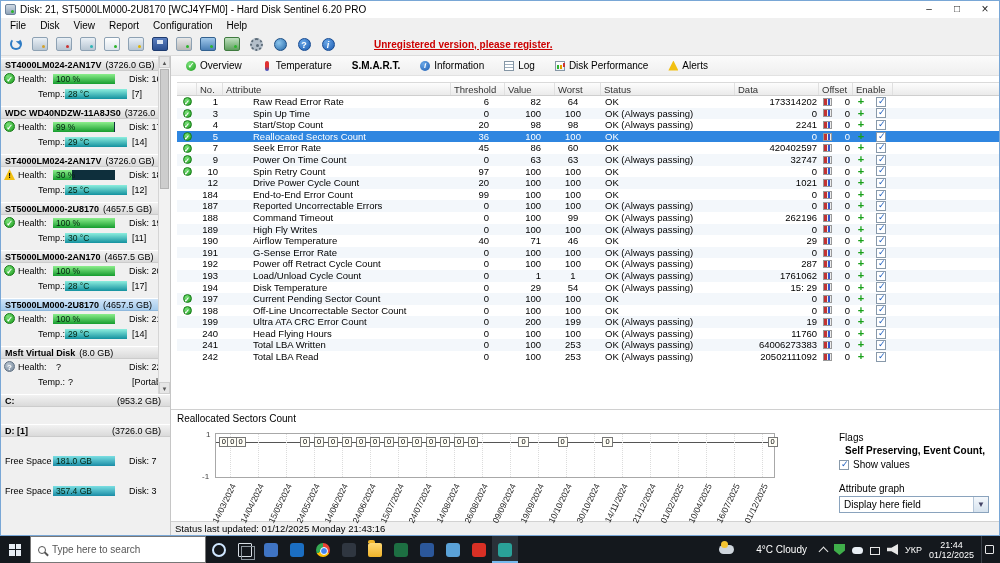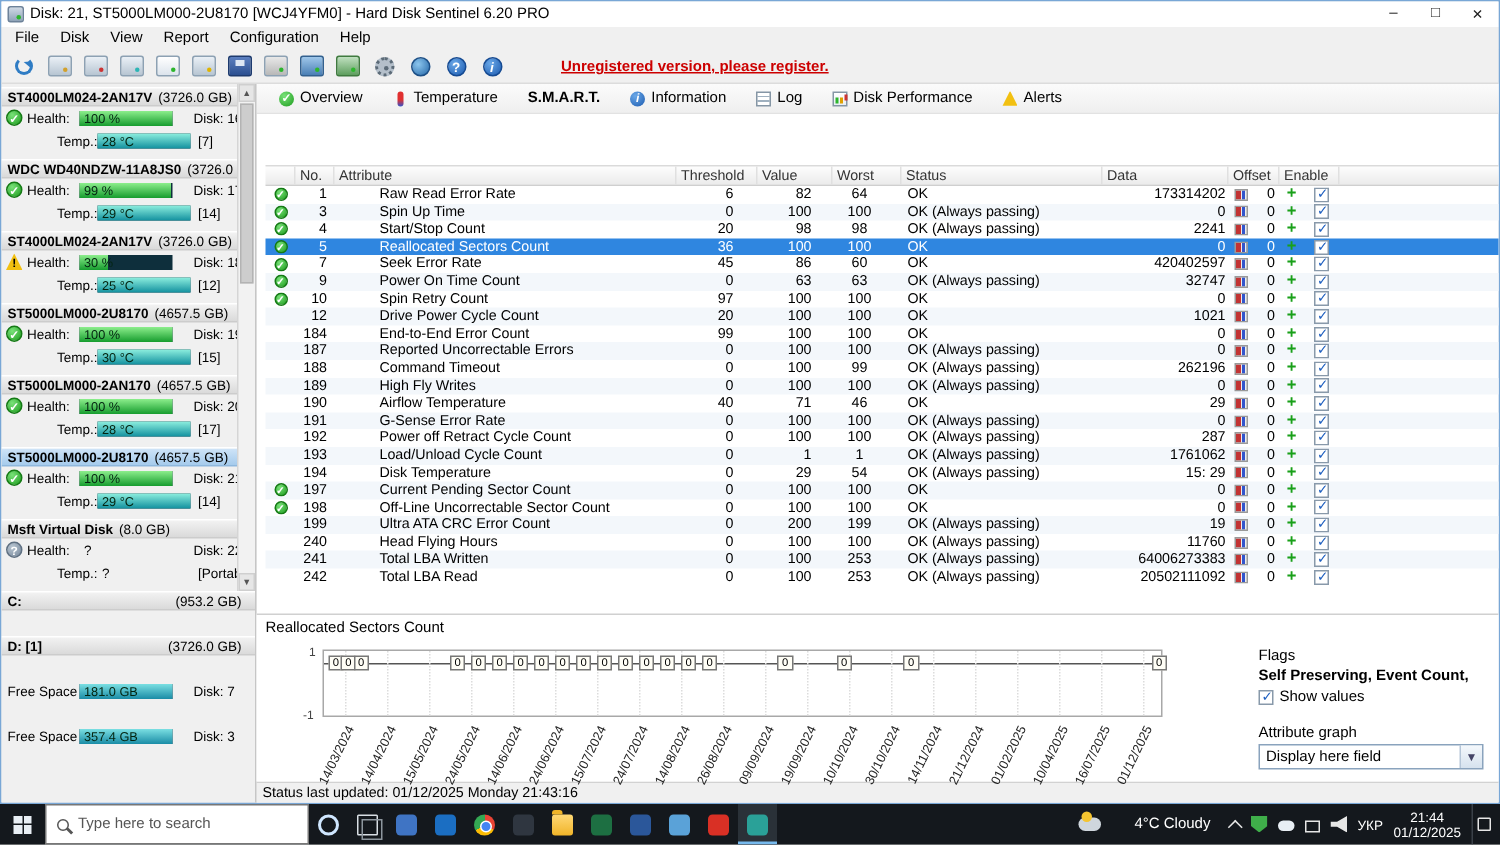--- a/index.html
+++ b/index.html
@@ -106,21 +106,21 @@
   .tic.thermometer-icon { width:4px; height:10px; margin:0 3px; border-radius:2px; background:linear-gradient(#e03030 55%, #3355cc); }
   .tic.info-circle-icon { border-radius:50%; background:radial-gradient(circle at 35% 30%, #6aa8e8, #1c5bb0); color:#fff;
         font-size:8px; line-height:10px; text-align:center; font-weight:bold; font-style:italic; }
   .tic.log-icon { background:repeating-linear-gradient(#fff 0 2px, #9fb0bf 2px 3px); border:1px solid #8596a5; }
   .tic.performance-icon { background:linear-gradient(#ffffff,#e8eef4); border:1px solid #8596a5; position:relative; }
   .tic.performance-icon::after { content:""; position:absolute; left:1px; bottom:1px; width:2px; height:4px; background:#2db52d;
         box-shadow:3px 0 0 #e0a000, 6px -2px 0 #cc3333; }
   .tic.alert-icon { background:#f2c011; clip-path:polygon(50% 0,100% 100%,0 100%); }
 
   
-  .table-wrap { flex:1; min-height:0; padding:6px 0 0 6px; font-size:9.5px;margin-top:28px; }
+  .table-wrap { flex:1; min-height:0; padding:6px 0 0 6px; font-size:9.5px; }
   .thead { display:flex; height:14px; align-items:center; background:linear-gradient(#fdfdfd,#ebebeb);
            border-top:1px solid #dadada; border-bottom:1px solid #cfcfcf; color:#333; }
   .hcell { height:100%; line-height:13px; padding-left:3px; border-right:1px solid #e0e0e0; white-space:nowrap; overflow:hidden; }
   .trow { display:flex; height:11.6px; line-height:11.6px; align-items:center; white-space:nowrap; }
   .trow:nth-child(even) { background:#f3f7fb; }
   .trow.selected { background:#2f86e0; color:#fff; }
   .cell { overflow:hidden; }
   .w-ic   { width:20px; flex:0 0 20px; display:flex; justify-content:center; }
   .w-ic .st { width:9px; height:9px; flex:0 0 9px; line-height:9px; font-size:7px; margin:0; }
   .w-no   { width:26px; flex:0 0 26px; text-align:right; padding-right:5px; }
@@ -144,21 +144,21 @@
   .plot { position:absolute; left:44px; top:23px; width:560px; height:45px; border:1px solid #a8a8a8; background:#fff; }
   .hline { position:absolute; left:0; right:0; top:8px; border-top:1px solid #555; }
   .gline { position:absolute; top:0; bottom:0; border-left:1px dotted #dcdcdc; }
   .gbox { position:absolute; top:3px; height:10px; border:1px solid #777; background:#fffef6; font-size:7.5px; line-height:8px; padding:0 2px; }
   .ytick { position:absolute; font-size:8px; color:#444; }
   .ytick.top { left:-10px; top:-4px; }
   .ytick.bot { left:-14px; bottom:-4px; }
   .gdates { position:absolute; left:44px; top:70px; width:560px; height:40px; font-size:8.5px; color:#222; }
   .gdate { position:absolute; top:2px; width:58px; text-align:right; transform:rotate(-64deg); transform-origin:100% 0; white-space:nowrap; }
   .graph-side { position:absolute; left:668px; top:22px; width:152px; font-size:10px; }
-  .graph-side .bold { font-weight:bold; margin-top:2px; }
+  .graph-side .bold { font-weight:bold; margin-top:2px;text-align:center; }
   .chk-row { display:flex; align-items:center; gap:4px; margin-top:3px; }
   .attr-graph-lbl { margin-top:13px; }
   .dropdown { margin-top:2px; width:150px; height:17px; border:1px solid #8aa3bd; background:#fff; display:flex; align-items:center;
               font-size:10px; padding-left:4px; }
   .dd-arrow { margin-left:auto; width:15px; height:15px; background:linear-gradient(#f4f8fc,#d6e2ee); border-left:1px solid #b5c6d8;
               text-align:center; line-height:15px; font-size:8px; color:#446; }
 
   .statusbar { flex:0 0 14px; border-top:1px solid #d2d2d2; background:#f0f0f0; font-size:9.5px; display:flex; align-items:center; padding-left:4px; }
 
   
@@ -352,21 +352,21 @@
                 <span class="ptxt">100 %</span>
               </span>
               <span class="d-right">Disk: 19</span>
             </div>
             <div class="d-row indent">
               <span class="d-lbl">Temp.:</span>
               <span class="pbar temp">
                 <span class="fill" style="width: 100%;"></span>
                 <span class="ptxt">30 °C</span>
               </span>
-              <span class="d-right">[15]</span>
+              <span class="d-right">[11]</span>
             </div>
           </div>
           <div class="disk-item">
             <div class="d-hd">
               <span class="d-name">ST5000LM000-2AN170</span>
               <span class="d-size">(4657.5 GB)</span>
             </div>
             <div class="d-row">
               <span class="st ok">✓</span>
               <span class="d-lbl">Health:</span>

